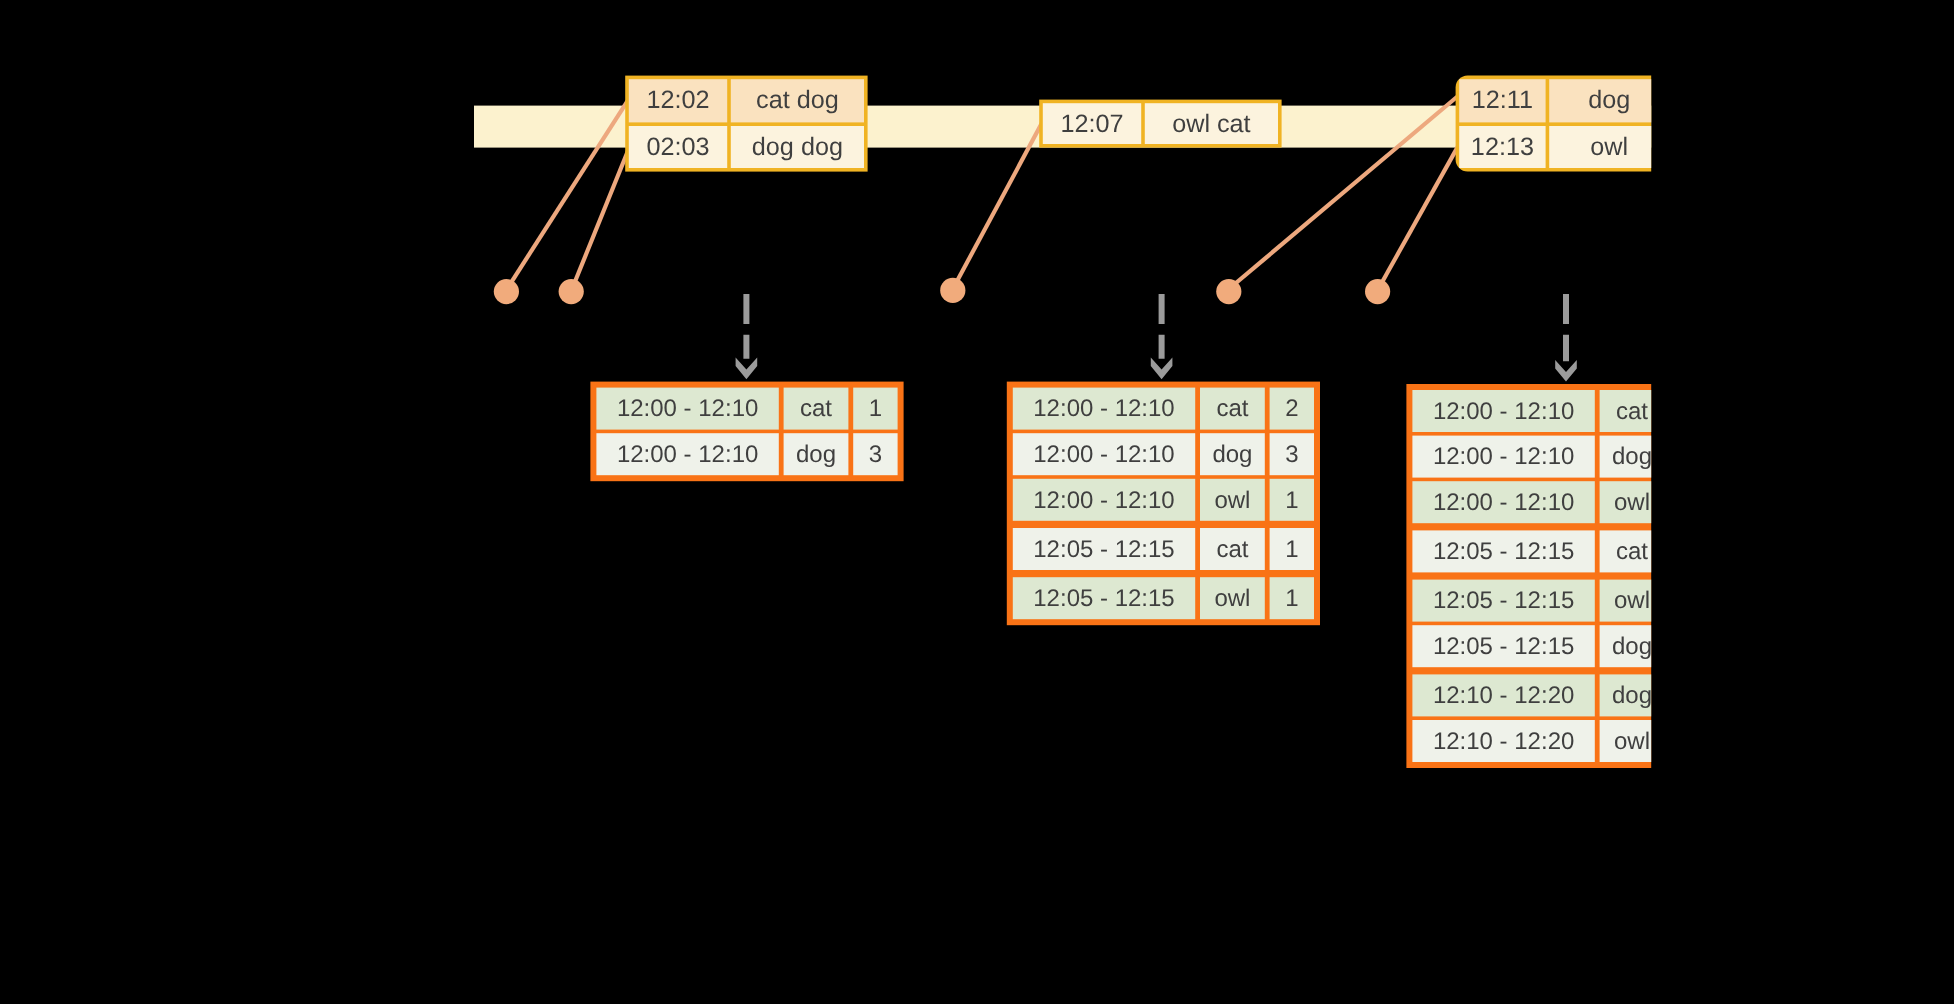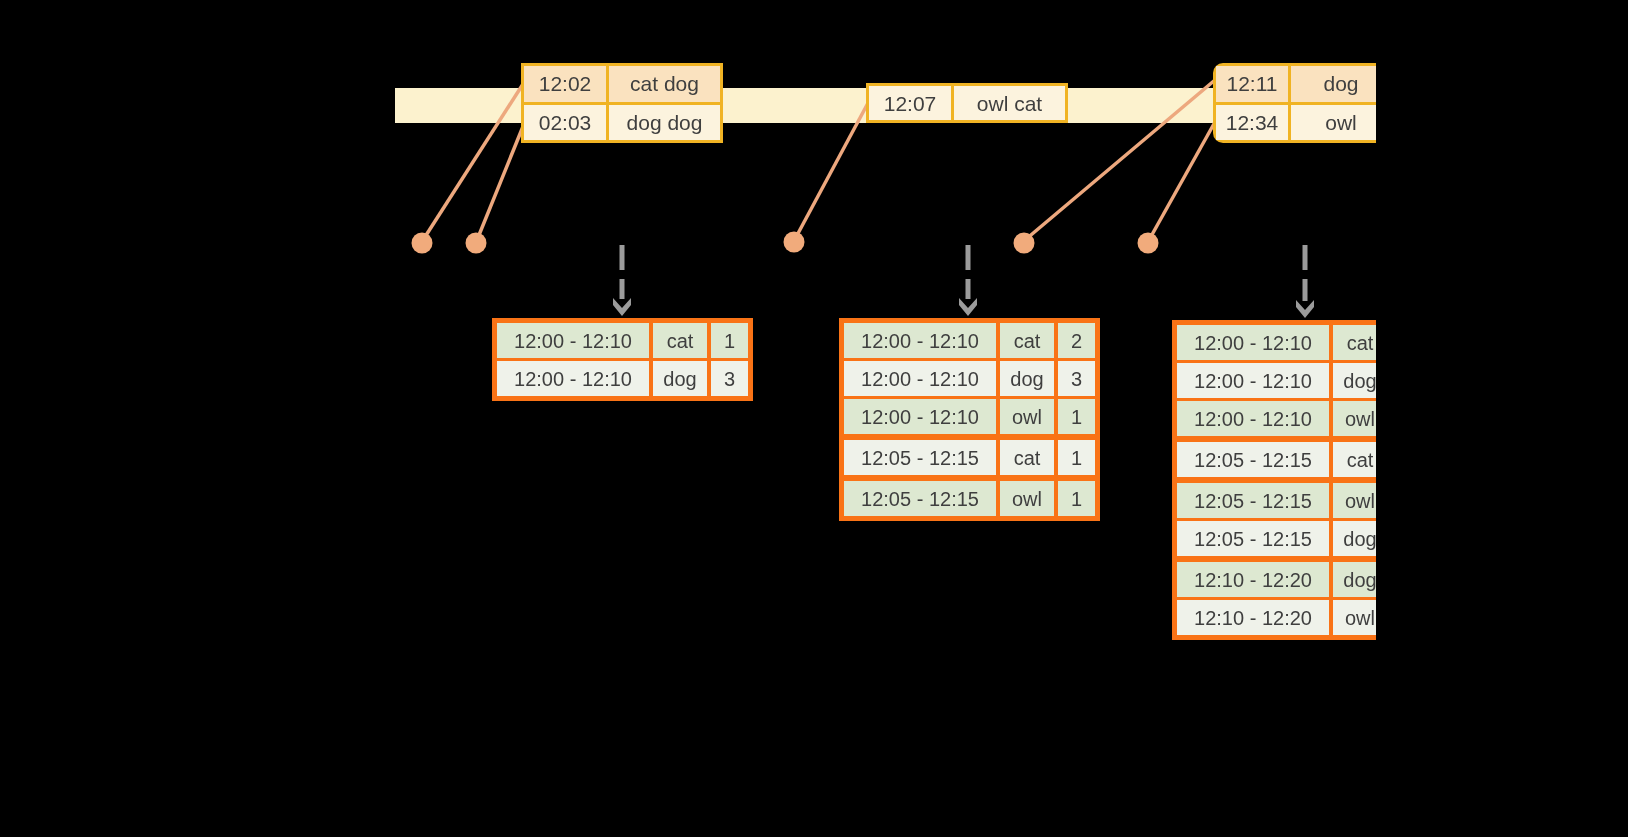--- a/index.html
+++ b/index.html
@@ -106,21 +106,21 @@
   </div>
 
   <div class="etable" style="left:866px;top:83px;width:202px;height:40px;">
     <div class="ec l">12:07</div>
     <div class="ec l">owl cat</div>
   </div>
 
   <div class="etable narrow" style="left:1213px;top:63px;width:181px;height:80px;border-radius:10px;">
     <div class="ec d">12:11</div>
     <div class="ec d">dog</div>
-    <div class="ec l">12:34</div>
+    <div class="ec l">12:13</div>
     <div class="ec l">owl</div>
   </div>
 
   <div class="rtable" style="left:492px;top:318px;">
     <div class="rgroup">
       <div class="rc d">12:00 - 12:10</div>
       <div class="rc d">cat</div>
       <div class="rc d">1</div>
       <div class="rc l">12:00 - 12:10</div>
       <div class="rc l">dog</div>

